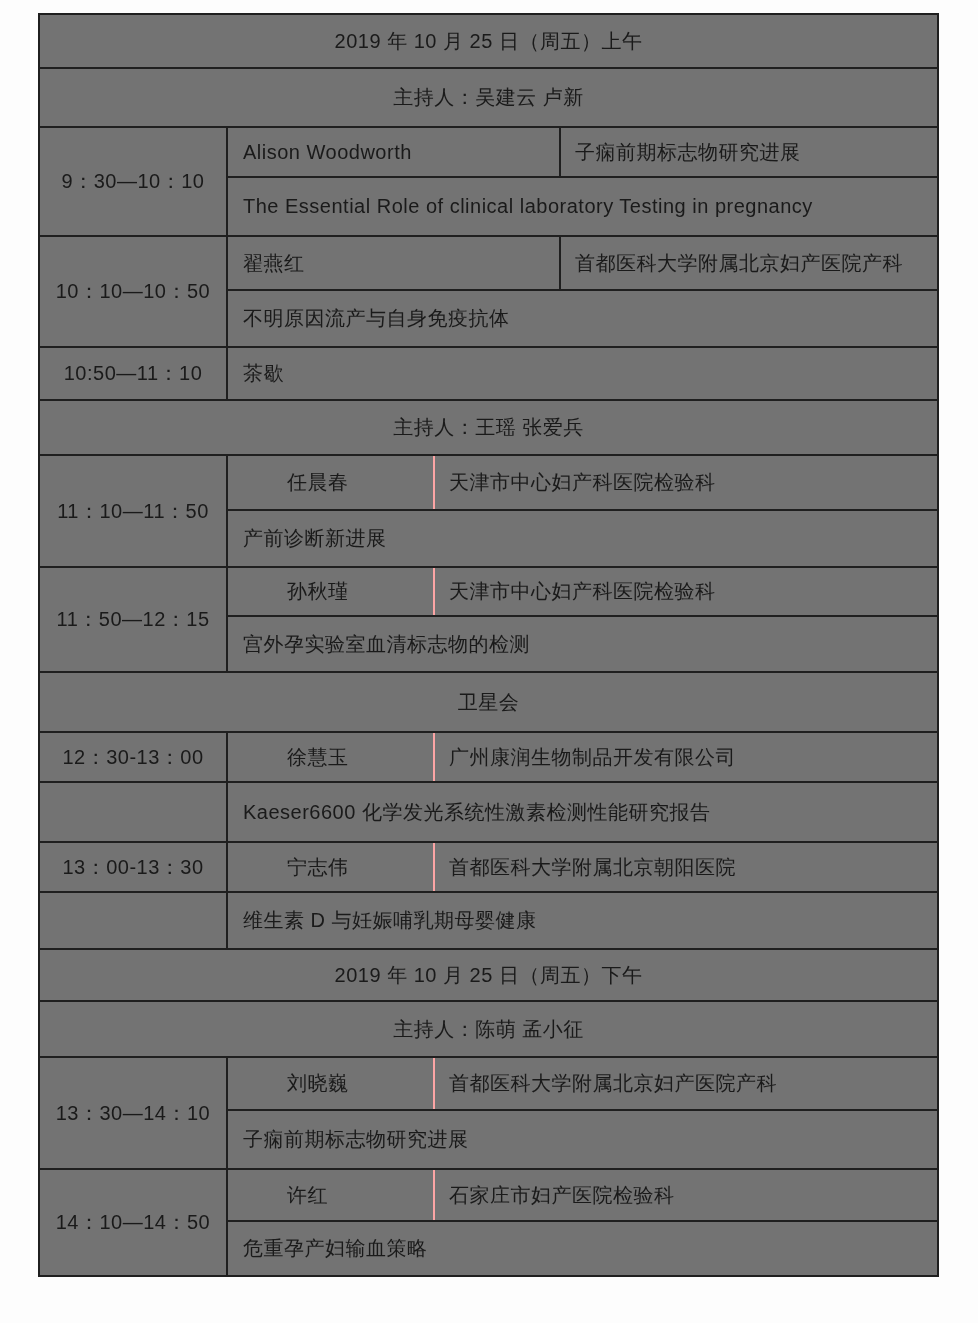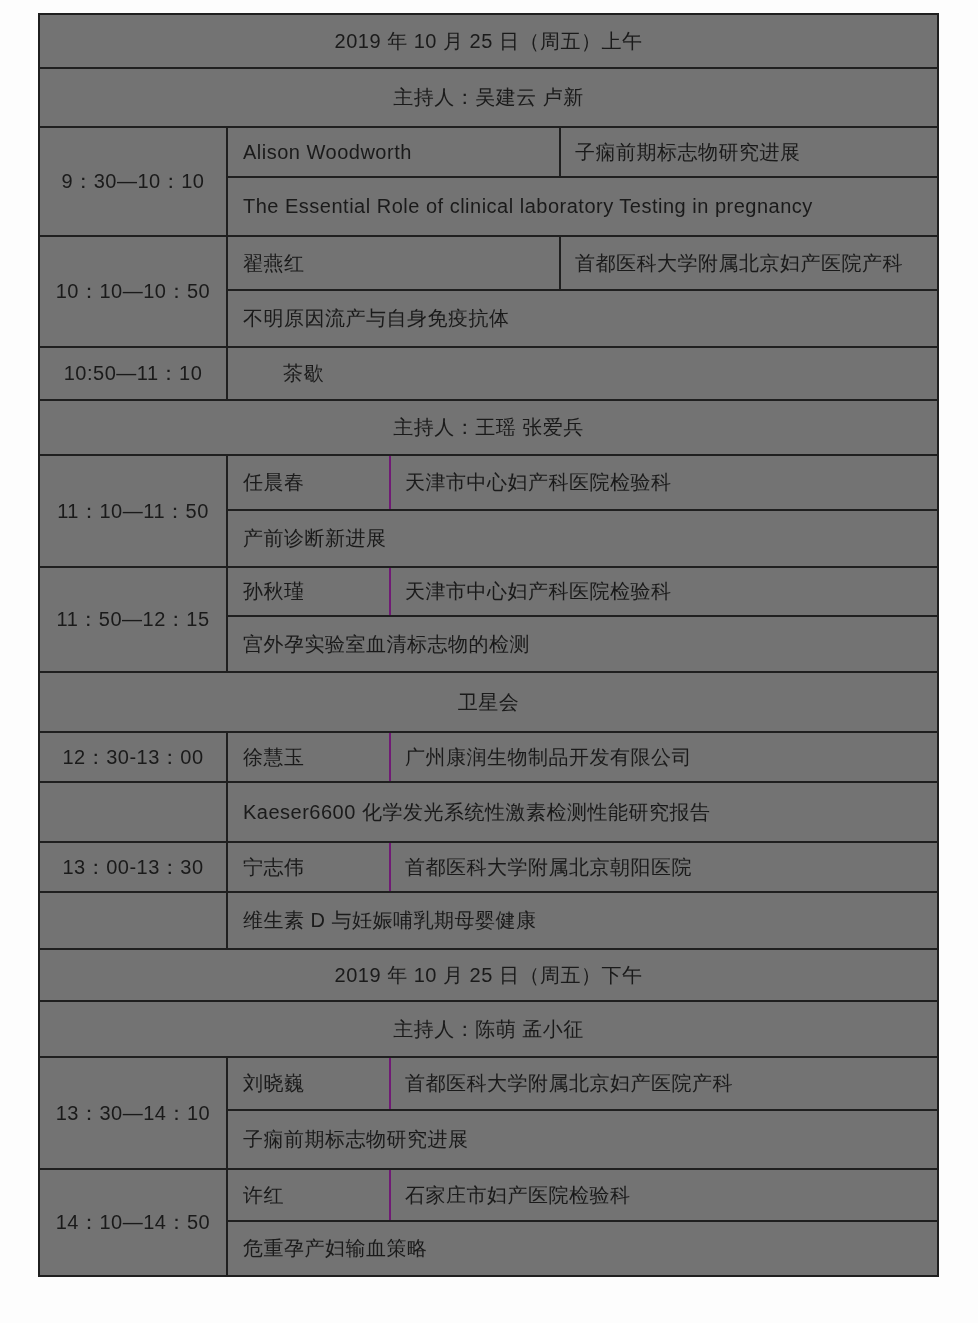--- a/index.html
+++ b/index.html
@@ -21,25 +21,25 @@
   .row{display:flex;align-items:stretch;}
   .row + .row{border-top:2px solid #1f1f1f;}
   .cell{display:flex;align-items:center;box-sizing:border-box;overflow:hidden;}
   .center{justify-content:center;text-align:center;}
   .txt{font-size:20px;letter-spacing:0.5px;white-space:nowrap;}
   .time{width:188px;flex:0 0 188px;border-right:2px solid #1f1f1f;justify-content:center;text-align:center;}
   .rightblock{flex:1;display:flex;flex-direction:column;min-width:0;}
   .subrow{display:flex;border-bottom:2px solid #1f1f1f;}
   .titlerow{flex:1;display:flex;text-align:center;}
   .spk-wide{width:333px;flex:0 0 333px;border-right:2px solid #1f1f1f;padding-left:15px;}
-  .spk-narrow{width:163px;flex:0 0 163px;border-right:2px solid #701a75;padding-left:15px;}
+  .spk-narrow{width:163px;flex:0 0 163px;border-right:2px solid #fca5a5;padding-left:15px;margin-left:44px;}
   .aff{flex:1;padding-left:14px;min-width:0;}
   .ttl{flex:1;padding-left:15px;min-width:0;}
   .full{flex:1;}
-  .pad{padding-left:15px;margin-left:40px;}
+  .pad{padding-left:15px;}
 </style>
 </head>
 <body>
 
 <div class="schedule">
 
   <div class="row" style="height:52px">
     <div class="cell center full txt">2019 年 10 月 25 日（周五）上午</div>
   </div>
 

